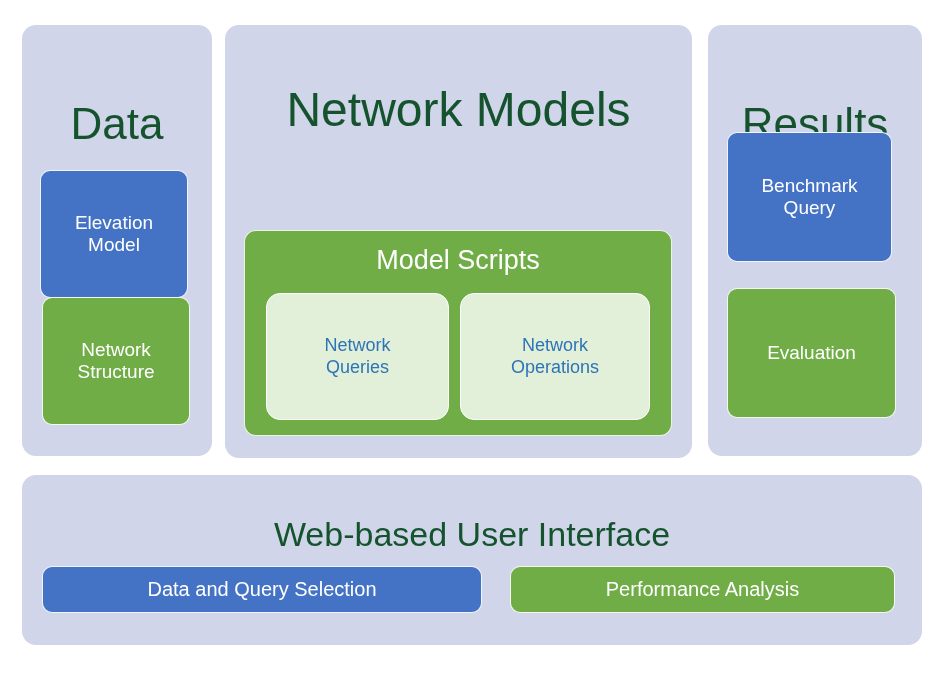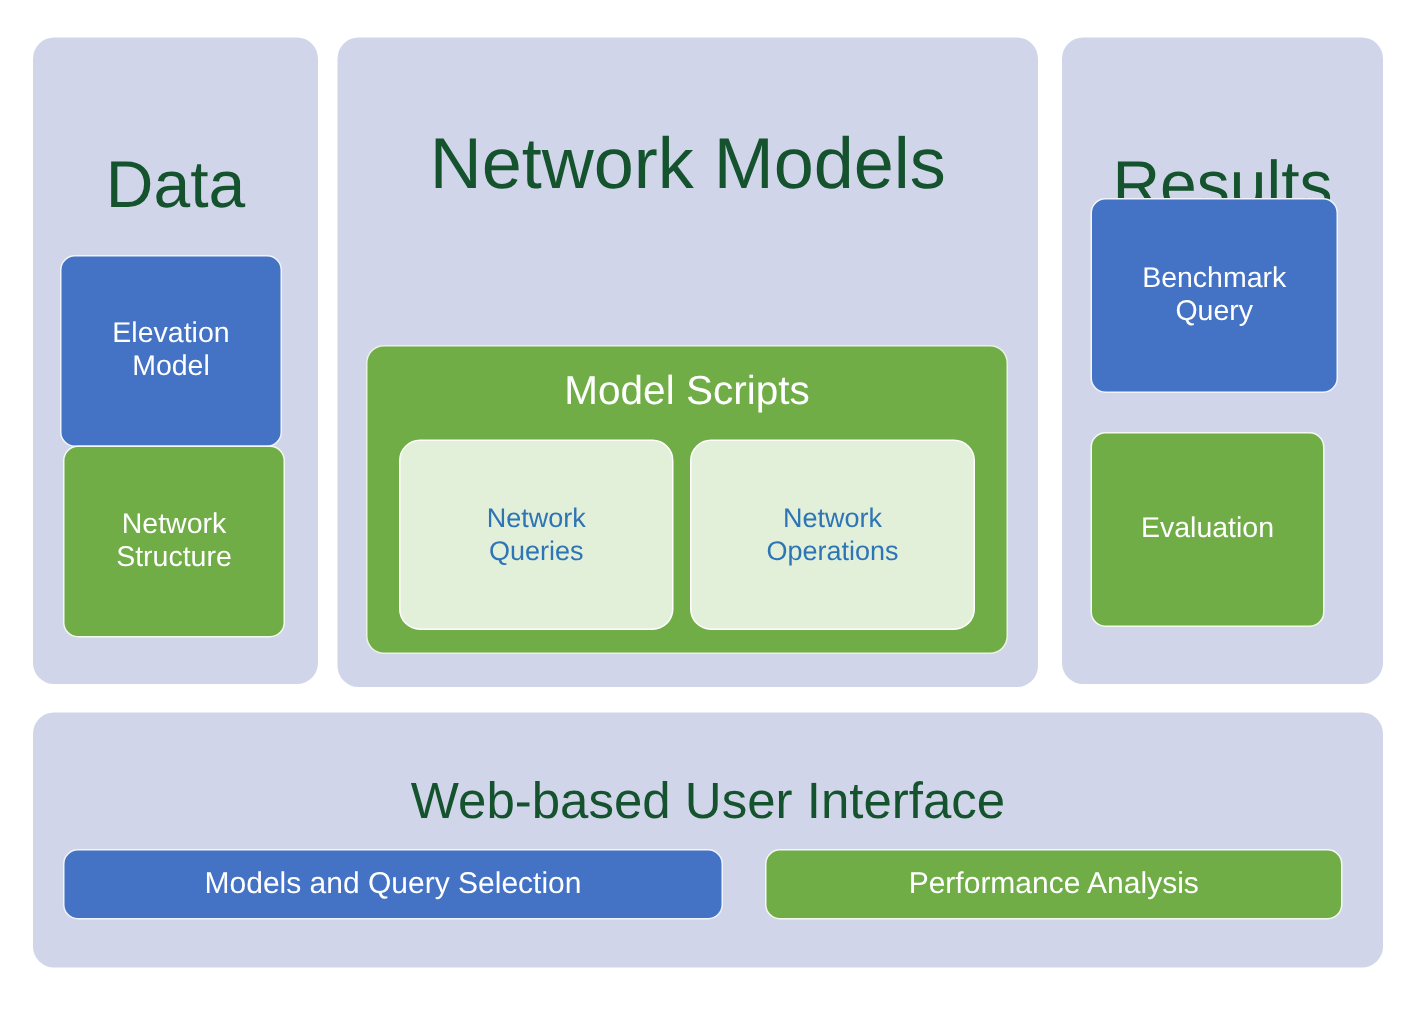--- a/index.html
+++ b/index.html
@@ -130,30 +130,30 @@
   <div class="panel" style="left:708px; top:25px; width:214px; height:431px;">
     <div class="panel-title" style="top:55px; font-size:44px;">Results</div>
 
     <div class="block blue" style="left:19px; top:107px; width:165px; height:130px; font-size:19px;">
       <div>
         <div>Benchmark</div>
         <div>Query</div>
       </div>
     </div>
 
-    <div class="block green" style="left:19px; top:263px; width:156px; height:130px; font-size:19px;">
+    <div class="block green" style="left:19px; top:263px; width:169px; height:130px; font-size:19px;">
       <span class="bar-label">Evaluation</span>
     </div>
   </div>
 
   <div class="panel" style="left:22px; top:475px; width:900px; height:170px;">
     <div class="panel-title" style="top:21px; font-size:34px;">Web-based User Interface</div>
 
     <div class="block blue" style="left:20px; top:91px; width:440px; height:47px; font-size:20px;">
-      <span class="bar-label">Models and Query Selection</span>
+      <span class="bar-label">Data and Query Selection</span>
     </div>
 
     <div class="block green" style="left:488px; top:91px; width:385px; height:47px; font-size:20px;">
       <span class="bar-label">Performance Analysis</span>
     </div>
   </div>
 
 </div>
 
 </body></html>

